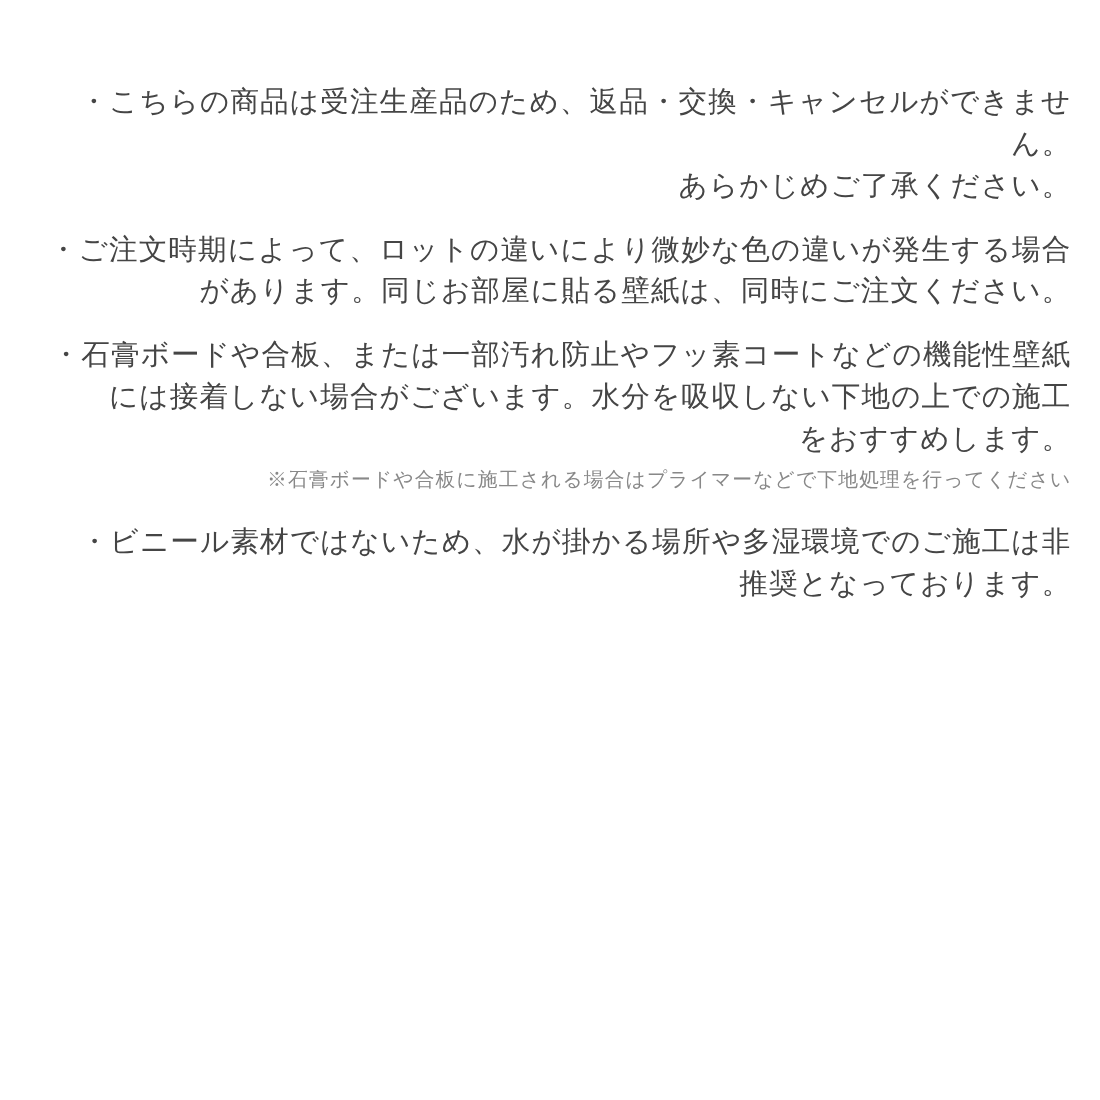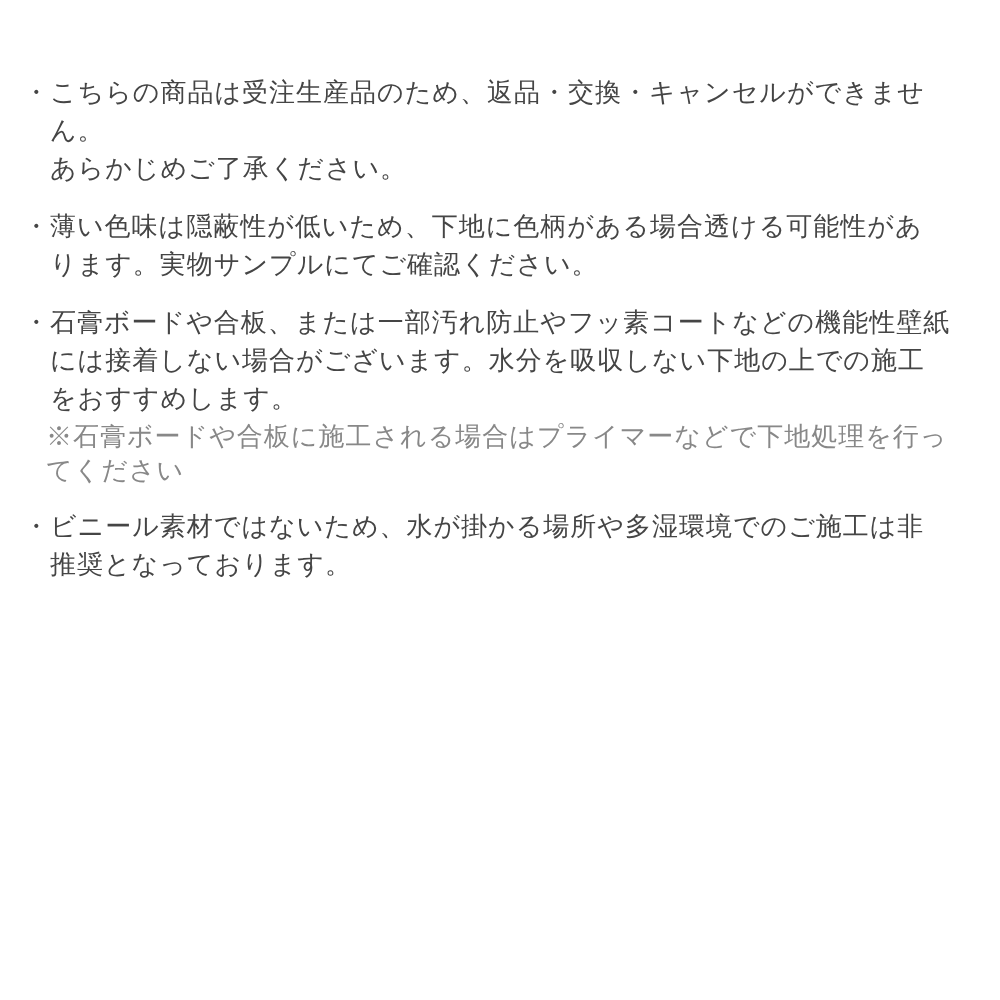--- a/index.html
+++ b/index.html
@@ -22,49 +22,50 @@
     list-style:none;
   }
   li.notice{
     color:var(--text-color);
     font-size:26px;
     line-height:38px;
     letter-spacing:1px;
     padding-left:27px;      
     text-indent:-27px;      
     margin-bottom:32px;
+    text-align:right;
   }
   li.notice:last-child{margin-bottom:12px;}
   .notice .txt{
     white-space:pre-line;   
   }
   .bullet{display:inline;}
   .footnote{
     display:block;
     text-indent:0;
     margin:2px 0 -12px -4px;
     color:var(--footnote-color);
-    font-size:26px;
+    font-size:18px;
     line-height:34px;
     letter-spacing:1px;
     white-space:pre-line;
   }
 </style>
 </head>
 <body>
 
 <main class="product-notes">
   <ul class="notice-list">
   <li class="notice"><span class="bullet">・</span><span class="txt">こちらの商品は受注生産品のため、返品・交換・キャンセルができません。
 あらかじめご了承ください。</span><span class="footnote" hidden=""></span></li>
 
 
+  <li class="notice"><span class="bullet">・</span><span class="txt">ご注文時期によって、ロットの違いにより微妙な色の違いが発生する場合
+があります。同じお部屋に貼る壁紙は、同時にご注文ください。</span><span class="footnote" hidden=""></span></li>
 
-  <li class="notice"><span class="bullet">・</span><span class="txt">薄い色味は隠蔽性が低いため、下地に色柄がある場合透ける可能性があ
-ります。実物サンプルにてご確認ください。</span><span class="footnote" hidden=""></span></li>
 
 
   <li class="notice"><span class="bullet">・</span><span class="txt">石膏ボードや合板、または一部汚れ防止やフッ素コートなどの機能性壁紙
 には接着しない場合がございます。水分を吸収しない下地の上での施工
 をおすすめします。</span><span class="footnote">※石膏ボードや合板に施工される場合はプライマーなどで下地処理を行ってください</span></li>
 
   <li class="notice"><span class="bullet">・</span><span class="txt">ビニール素材ではないため、水が掛かる場所や多湿環境でのご施工は非
 推奨となっております。</span><span class="footnote" hidden=""></span></li>
 </ul>
 </main>

